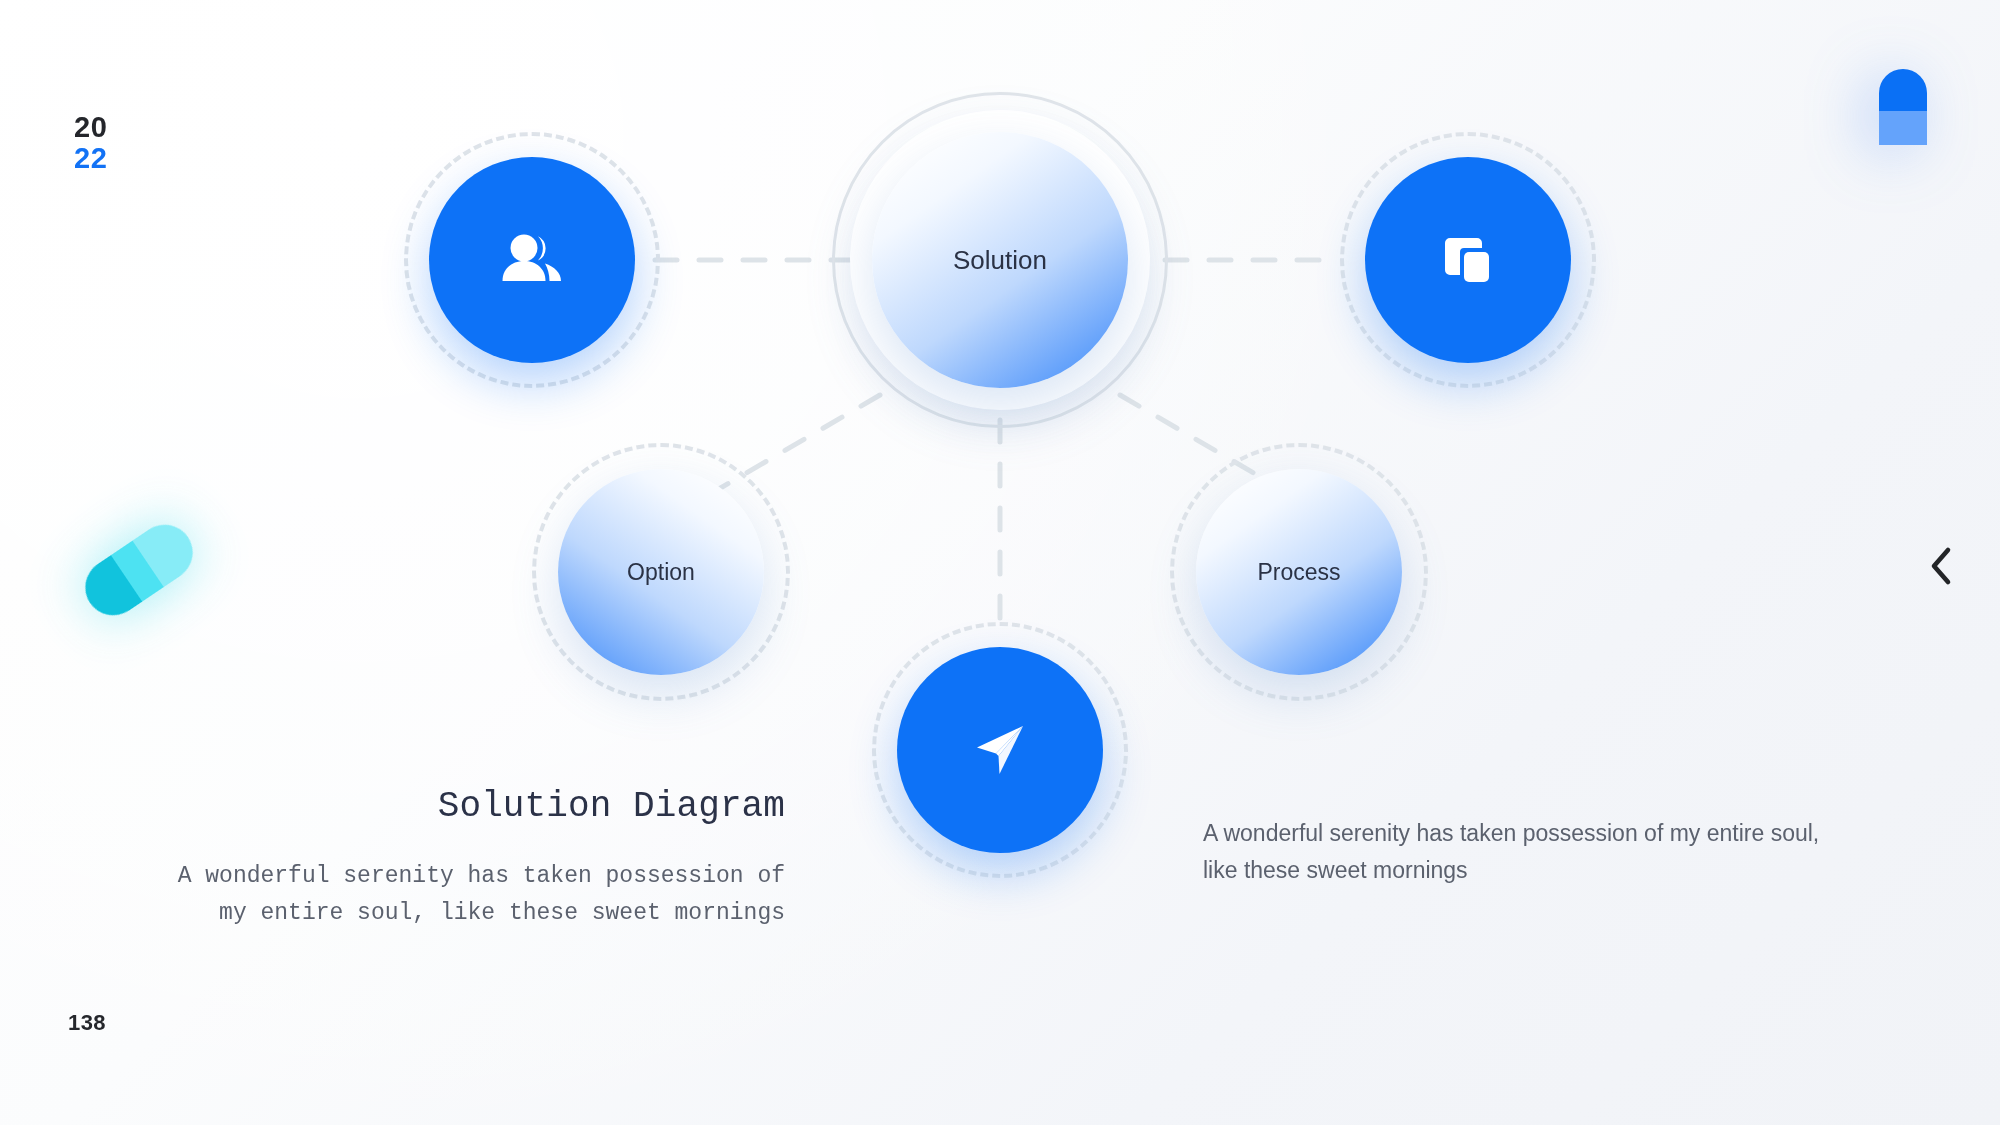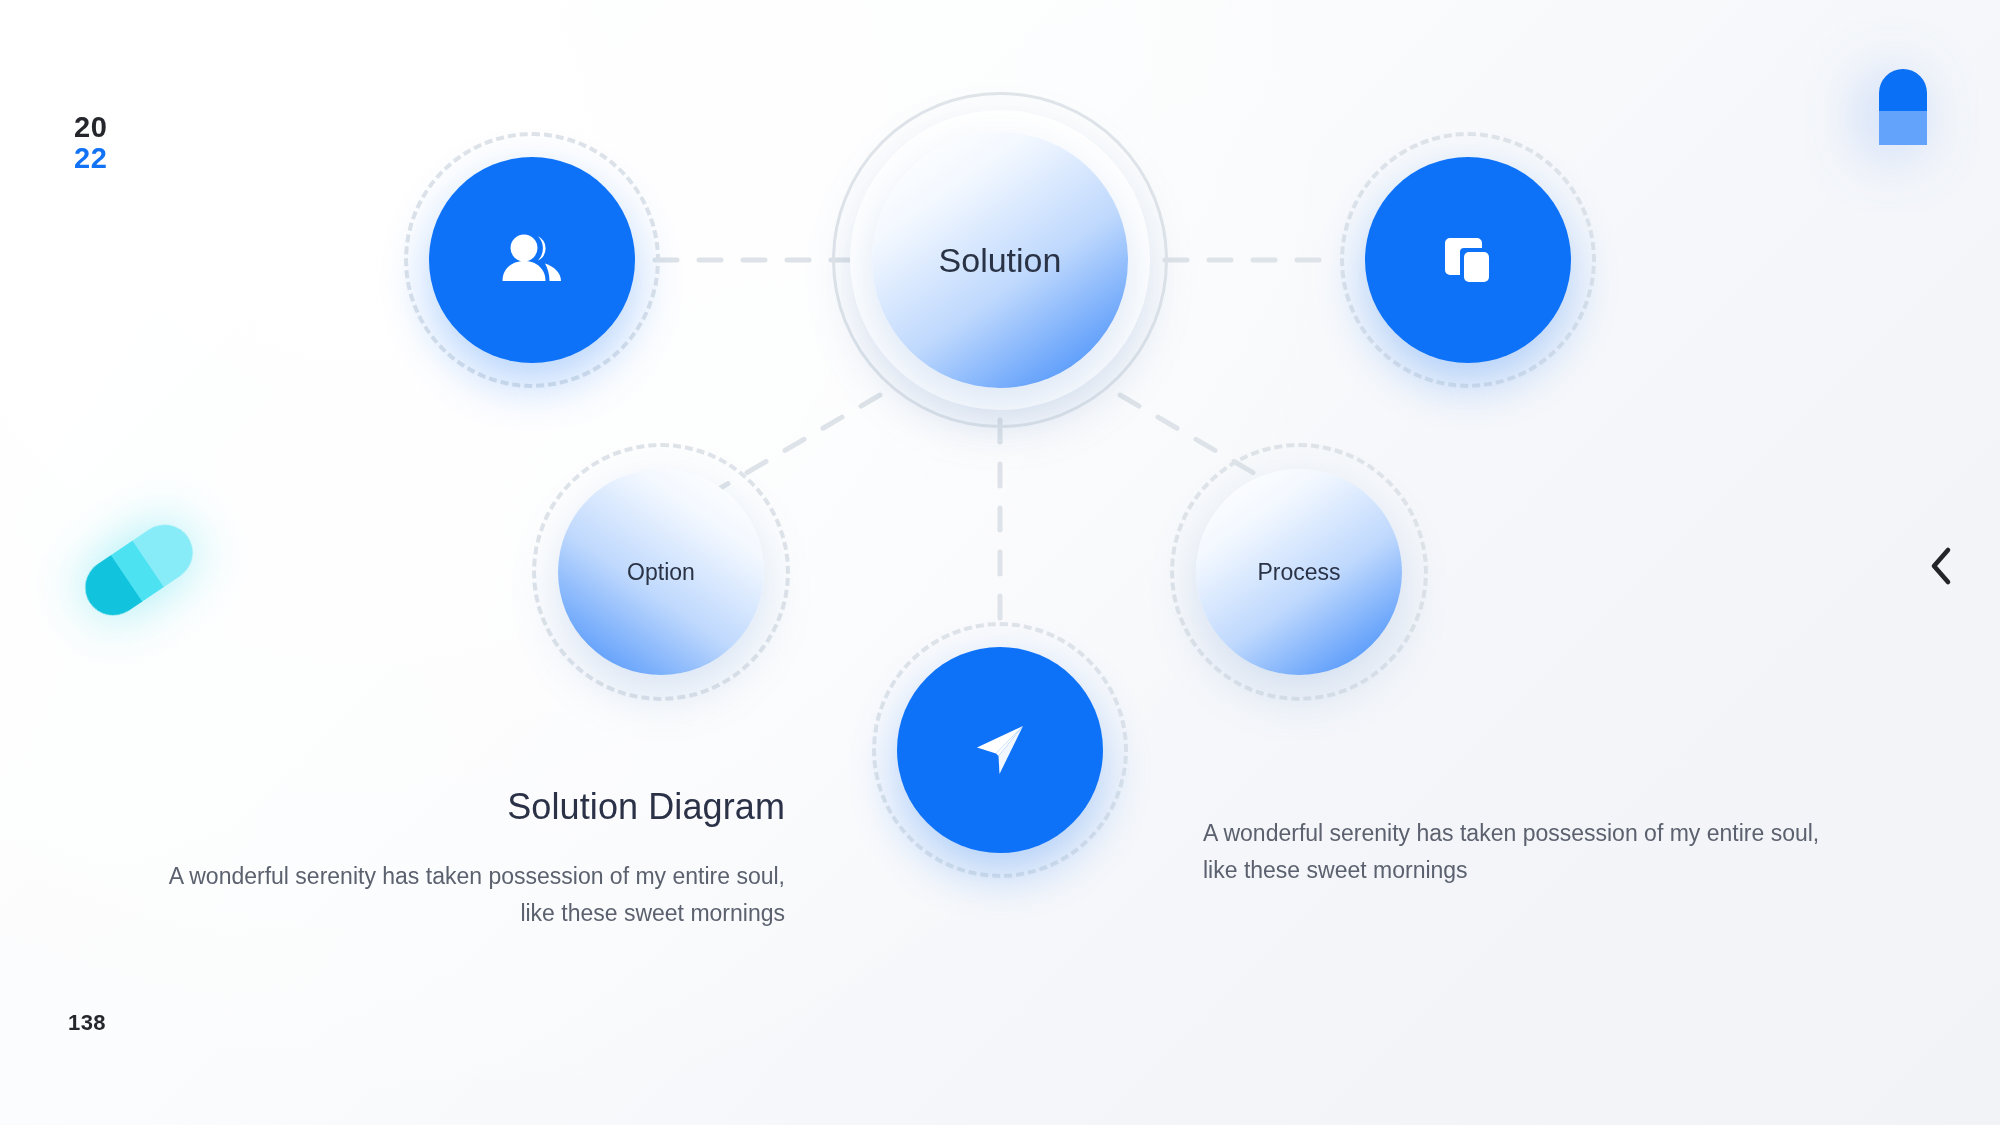--- a/index.html
+++ b/index.html
@@ -100,35 +100,35 @@
   }
   .disc-tone-bl{ 
     background:linear-gradient(215deg,#ffffff 6%,#f3f8ff 26%,#bed8fd 58%,#6fa8fb 84%,#3387fa 100%);
     box-shadow:0 20px 48px rgba(90,140,210,.22);
   }
   .disc-label{
     color:#2a3245;
     font-weight:400;
     user-select:none;
   }
-  .lbl-lg{ font-size:34px; }
+  .lbl-lg{ font-size:26px; }
   .lbl-sm{ font-size:23px; }
 
   .icon-svg{ display:block; }
 
   
   .txtblock{ position:absolute; }
   .txt-title{
     font-size:36px; color:#2b3248; font-weight:400;
     letter-spacing:0.1px; line-height:1.2;
   }
   .txt-body{
     font-size:23px; color:#5b616e; line-height:1.62; font-weight:400;
   }
-  #block-left{ left:140px; top:785px; width:645px; text-align:right; }
+  #block-left{ left:140px; top:785px; width:645px; text-align:right;font-family:Liberation Mono, monospace; }
   #block-left .txt-body{ margin-top:30px; }
   #block-right{ left:1203px; top:785px; width:645px; text-align:left; }
   #block-right .txt-body{ margin-top:30px; }
 </style>
 </head>
 <body>
 
 <div id="slide">
 
   <div id="year">

